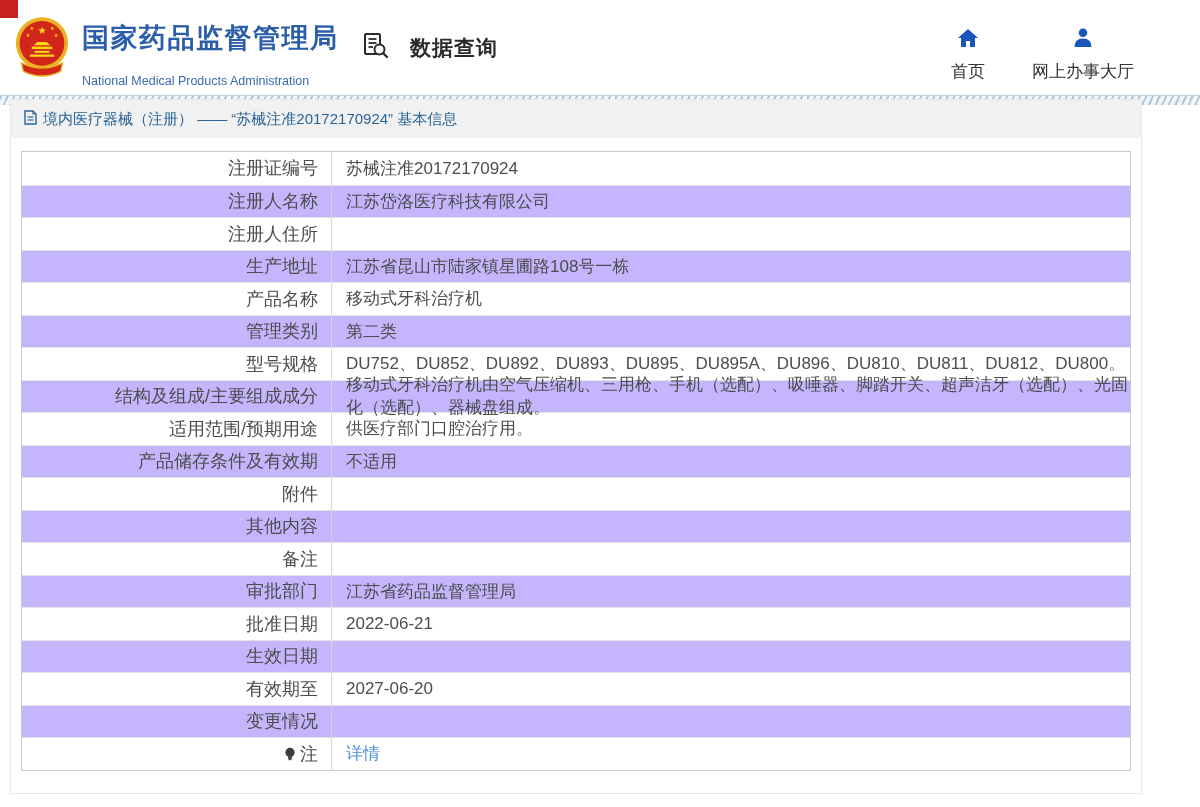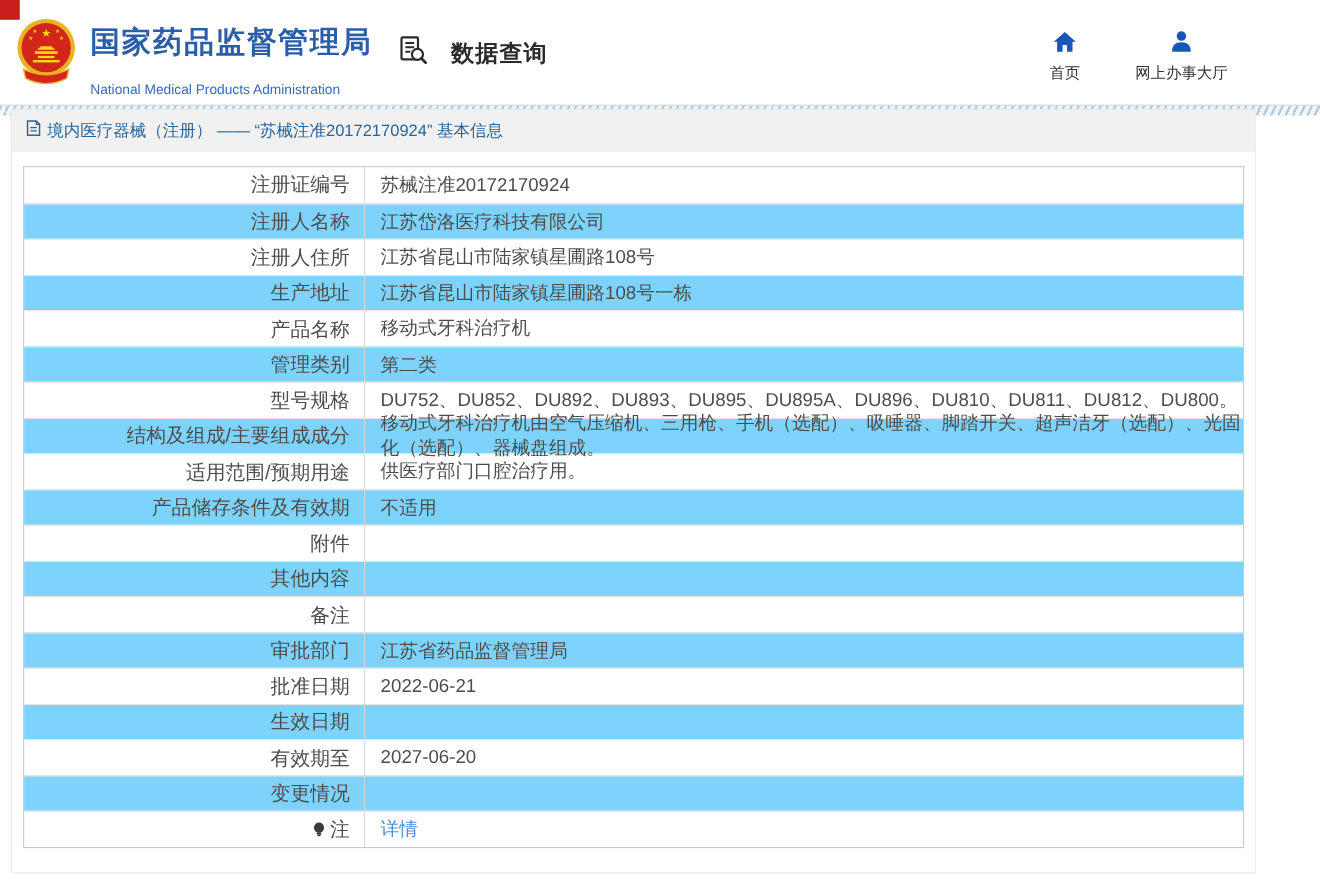--- a/index.html
+++ b/index.html
@@ -12,36 +12,36 @@
   .logo-wrap { position:absolute; left:14px; top:16px; display:flex; align-items:flex-start; }
   .emblem { width:56px; height:64px; flex:0 0 auto; }
   .logo-text { margin-left:12px; padding-top:8px; }
   .logo-zh { font-size:27px; font-weight:bold; color:#2b5ea9; letter-spacing:1.5px; line-height:1.1; }
   .logo-en { font-size:12.5px; color:#3a6bb0; margin-top:20px; }
 
   .dataquery { position:absolute; left:362px; top:32px; display:flex; align-items:center; gap:21px; cursor:pointer; }
   .dataquery-text { font-size:21px; font-weight:600; color:#2b2b2b; letter-spacing:1px; }
 
   .nav { position:absolute; left:938px; top:28px; display:flex; gap:34px; }
-  .nav-item { display:flex; flex-direction:column; align-items:center; gap:7px; font-size:14px; color:#333; cursor:pointer; min-width:60px; }
+  .nav-item { display:flex; flex-direction:column; align-items:center; gap:7px; font-size:17px; color:#333; cursor:pointer; min-width:60px; }
 
   
   .separator { height:10px; border-top:1px solid #bcd0de;
     background:repeating-linear-gradient(115deg,#b3c9d9 0px,#b3c9d9 2px,#eff5f9 2px,#eff5f9 6px); }
 
   
   .panel { position:absolute; left:10px; top:99px; width:1132px; height:695px;
     background:#fff; border:1px solid #e8e8e8; }
   .panel-titlebar { height:38px; background:#f1f1f1; display:flex; align-items:center; padding:0 13px; gap:6px; }
   .panel-title { font-size:15px; color:#2a6496; }
 
   .info-table { margin:13px 10px 0 10px; border:1px solid #c9c9c9; background:#fff; }
   .row { display:flex; height:32.5px; border-top:1px solid #e3e3e3; }
   .row:first-child { border-top:none; }
-  .row.alt { background:#7dd3fc; }
+  .row.alt { background:#c4b5fd; }
   .cell-label { width:310px; padding-right:13px; display:flex; align-items:center; justify-content:flex-end;
     gap:4px; color:#4d4d4d; font-size:18px; border-right:1px solid #d8d8d8; }
   .cell-value { flex:1; display:flex; align-items:center; padding-left:14px; color:#4d4d4d; font-size:17px; }
   .cell-value a { color:#4a90d9; text-decoration:none; cursor:pointer; }
   .bulb { display:inline-flex; align-items:center; }
 </style>
 </head>
 <body>
 
 <div class="header">
@@ -130,21 +130,20 @@
       <div class="row alt">
         <div class="cell-label">
           <span>注册人名称</span>
         </div>
         <div class="cell-value">江苏岱洛医疗科技有限公司</div>
       </div>
       <div class="row">
         <div class="cell-label">
           <span>注册人住所</span>
         </div>
-        <div class="cell-value">江苏省昆山市陆家镇星圃路108号</div>
       </div>
       <div class="row alt">
         <div class="cell-label">
           <span>生产地址</span>
         </div>
         <div class="cell-value">江苏省昆山市陆家镇星圃路108号一栋</div>
       </div>
       <div class="row">
         <div class="cell-label">
           <span>产品名称</span>

